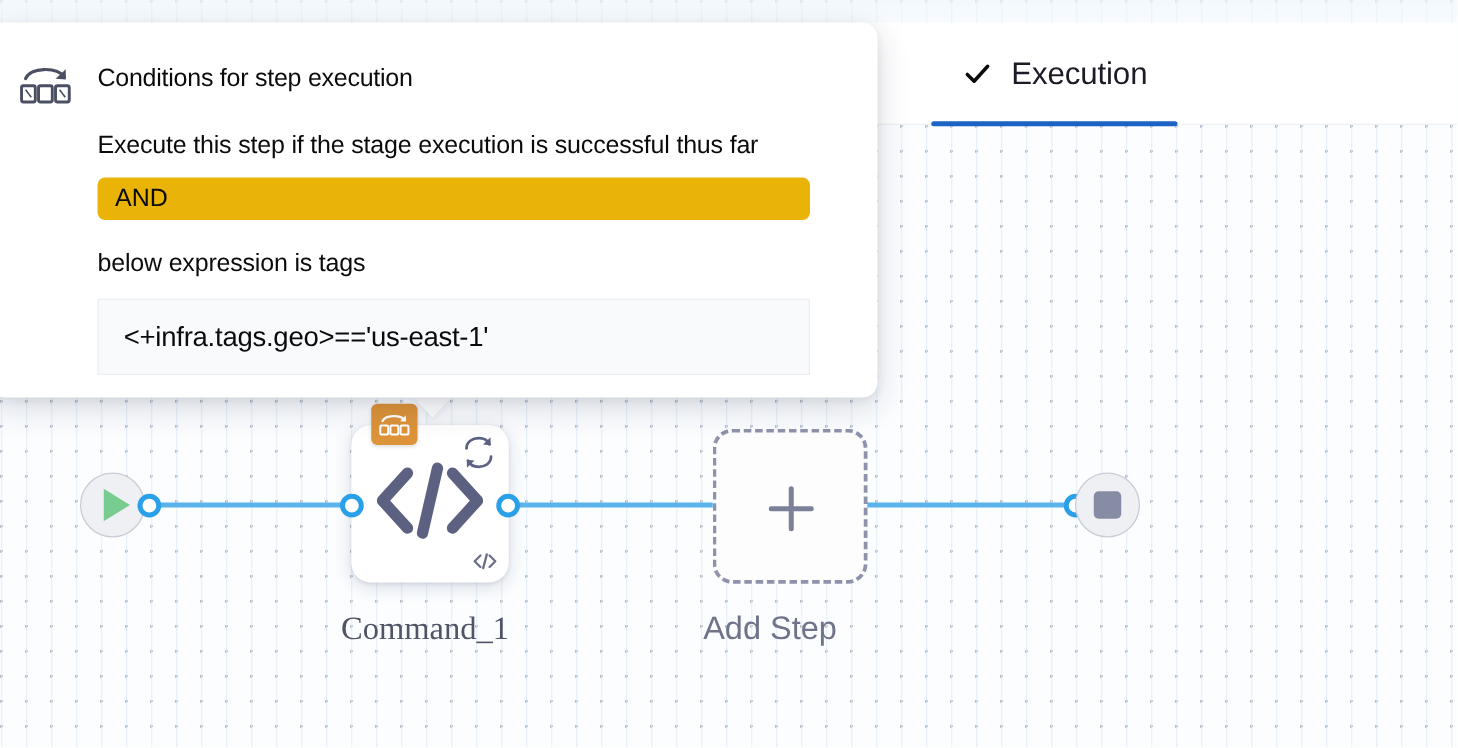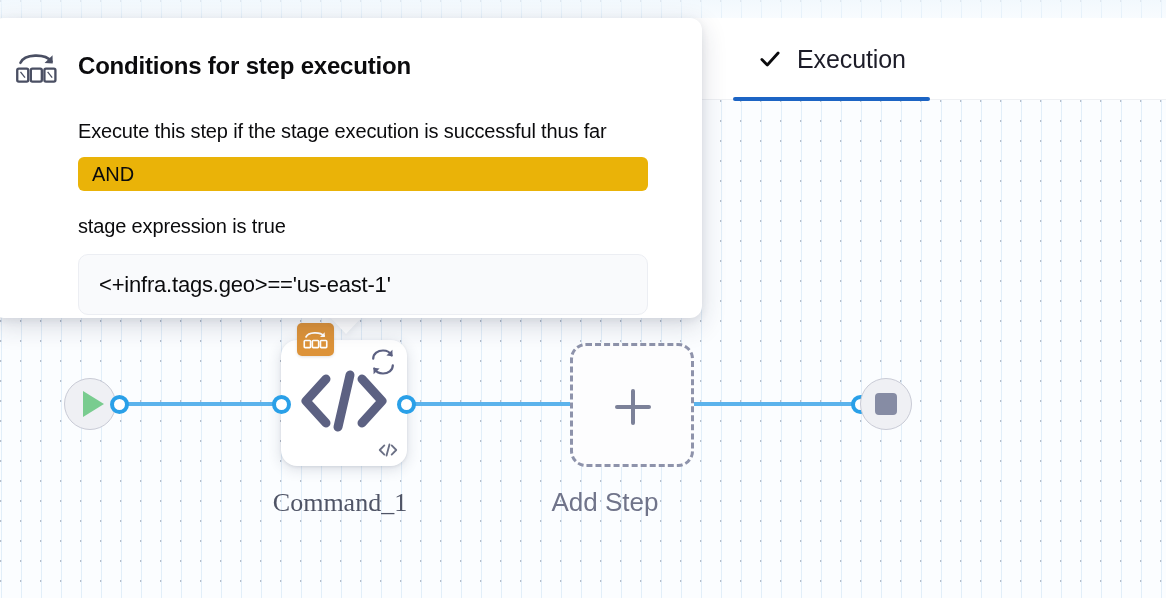--- a/index.html
+++ b/index.html
@@ -49,21 +49,21 @@
     border-bottom: 1px solid #eef0f3;
     box-sizing: border-box;
   }
   .tabs {
     position: absolute;
     left: 560px;
     top: 0;
     height: 82px;
     display: flex;
     align-items: center;
-    gap: 4px;
+    gap: 16px;
   }
   .tab {
     position: relative;
     height: 82px;
     display: flex;
     align-items: center;
     gap: 14px;
     padding: 0 34px;
     font-size: 25px;
     color: #1c1c28;
@@ -202,21 +202,21 @@
 
   .node-label {
     position: absolute;
     text-align: center;
     color: #4f5466;
     font-size: 26px;
     white-space: nowrap;
     user-select: none;
   }
   .node-label.cmd  { left: 200px; top: 488px; width: 280px; font-family: Liberation Serif, serif; }
-  .node-label.addl { left: 485px; top: 487px; width: 240px; color: #70748a; }
+  .node-label.addl { left: 496px; top: 487px; width: 240px; color: #70748a; }
 
   
   .popover {
     position: absolute;
     left: -8px;
     top: 18px;
     width: 710px;
     height: 300px;
     background: #ffffff;
     border-radius: 12px;
@@ -241,54 +241,54 @@
     align-items: flex-start;
     gap: 20px;
   }
   .pop-icon {
     flex: 0 0 auto;
     width: 44px;
     height: 40px;
     margin-top: 6px;
   }
   .pop-title {
-    font-size: 24px;
-    font-weight: bold;
+    font-size: 20px;
+    font-weight: normal;
     color: #0b0b0d;
     letter-spacing: -0.2px;
     padding-top: 10px;
   }
   .pop-body {
     padding-left: 64px;
     padding-right: 24px;
   }
   .pop-text {
     font-size: 20px;
     color: #0b0b0d;
-    margin-top: 32px;
+    margin-top: 17px;
     letter-spacing: -0.15px;
   }
   .pop-text.second { margin-top: 24px; }
 
   .cond-field {
     margin-top: 14px;
     height: 34px;
     border-radius: 6px;
     background: #eab308;
     display: flex;
     align-items: center;
     padding: 0 14px;
     font-size: 20px;
     color: #0b0b0d;
     box-sizing: border-box;
   }
   .expr-field {
     margin-top: 16px;
     height: 61px;
-    border-radius: 10px;
+    border-radius: 0;
     background: #f9fafc;
     border: 1px solid #eceef3;
     display: flex;
     align-items: center;
     padding: 0 20px;
     font-size: 22px;
     color: #0b0b0d;
     box-sizing: border-box;
     letter-spacing: -0.2px;
     cursor: text;
@@ -402,21 +402,21 @@
       <div class="pop-title">Conditions for step execution</div>
     </div>
 
     <div class="pop-body">
       <div class="pop-text">Execute this step if the stage execution is successful thus far</div>
 
       <div class="cond-field">
         <span>AND</span>
       </div>
 
-      <div class="pop-text second">stage expression is true</div>
+      <div class="pop-text second">below expression is tags</div>
 
       <div class="expr-field">
         <span>&lt;+infra.tags.geo&gt;=='us-east-1'</span>
       </div>
     </div>
 
   </div>
 
 </div>
 

